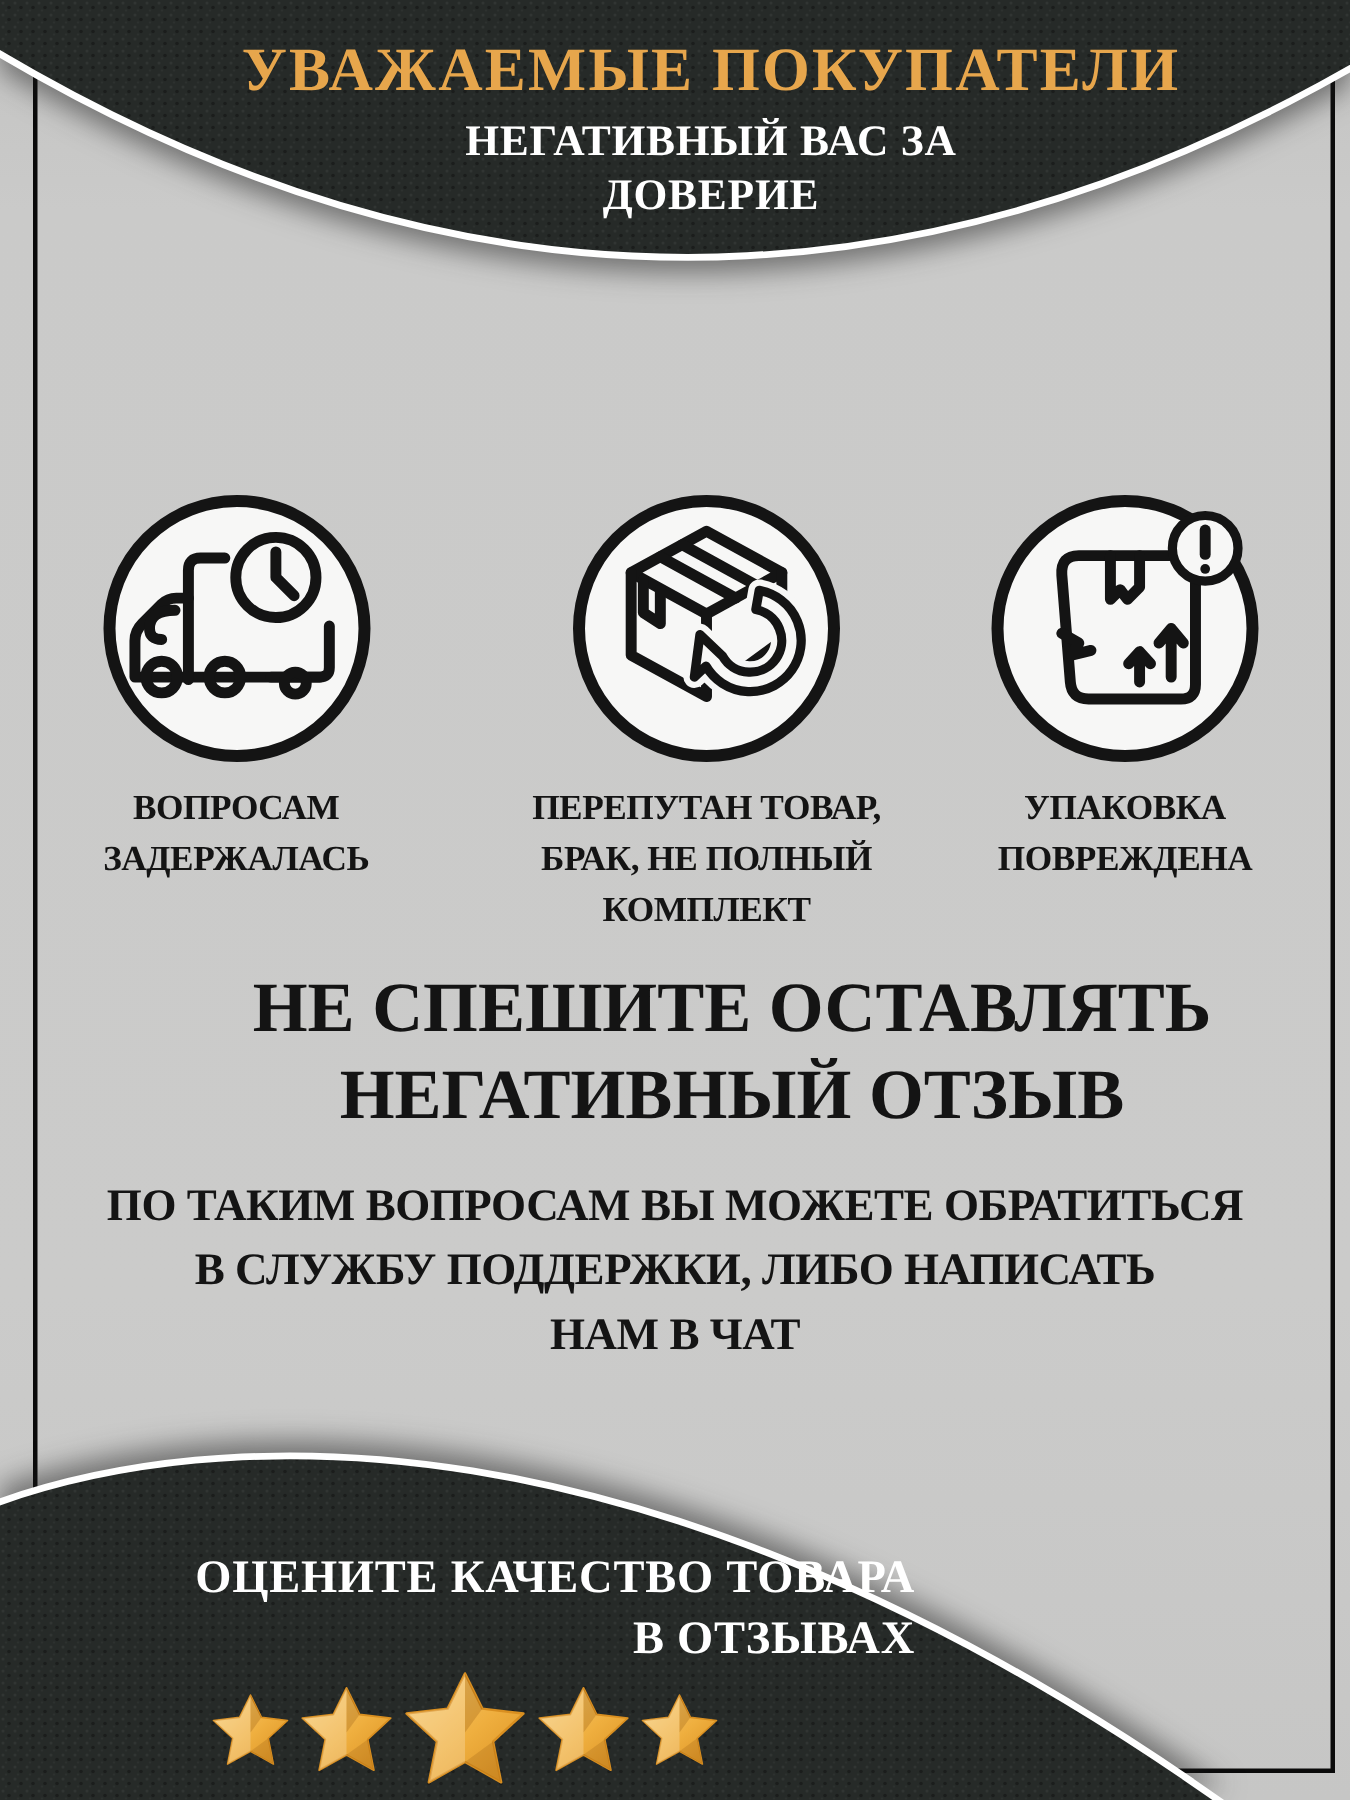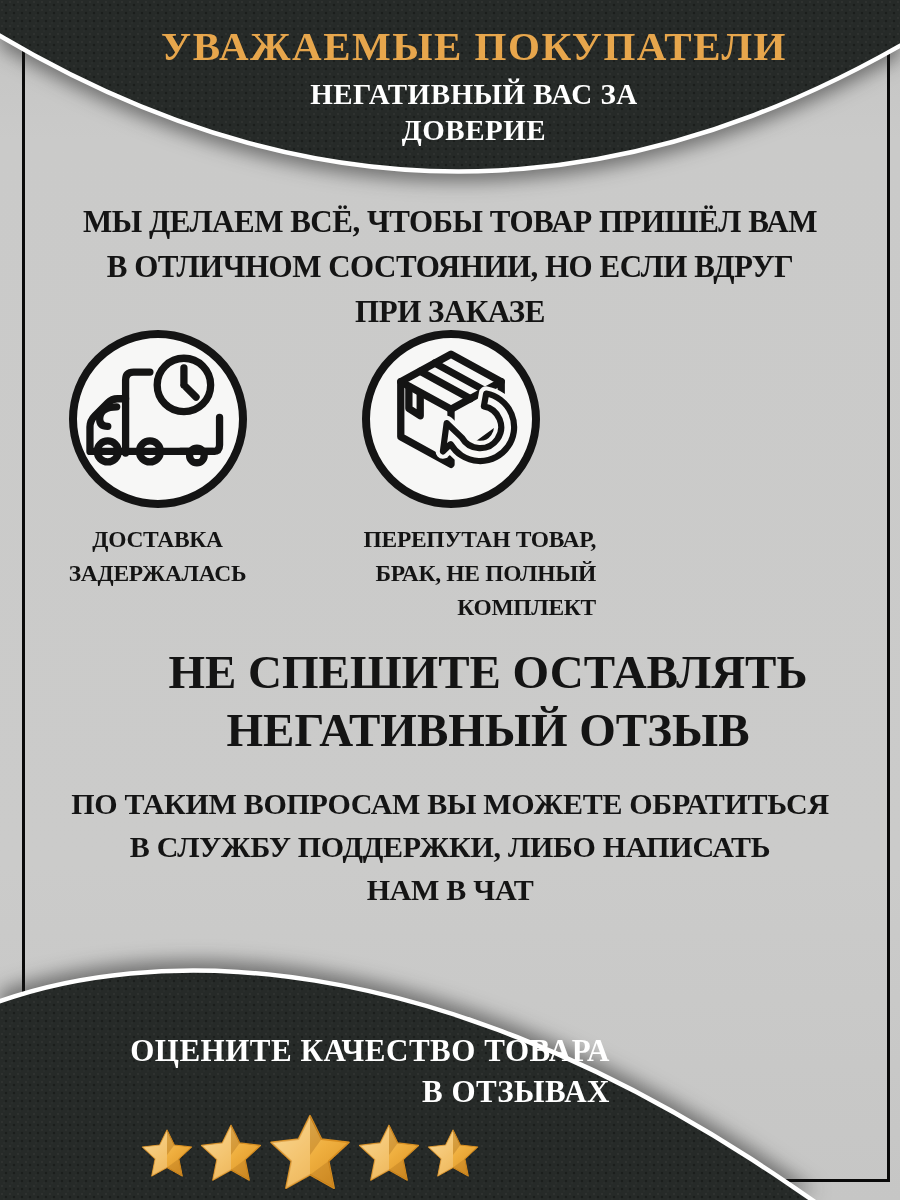--- a/index.html
+++ b/index.html
@@ -16,21 +16,21 @@
   .header-title{top:22px;font-size:41px;font-weight:bold;letter-spacing:1.5px;
     color:var(--accent-gold,#E7A64C);}
   .header-subtitle{top:76px;font-size:29px;line-height:36px;font-weight:bold;
     letter-spacing:.5px;color:var(--white,#fff);}
   .lines{white-space:pre;}
   .black-text{color:var(--text-black,#141414);}
   .intro-text{position:absolute;top:199px;left:0;width:100%;text-align:center;z-index:3;
     font-size:31px;line-height:45px;font-weight:bold;letter-spacing:-.5px;}
   .issue{position:absolute;top:330px;z-index:3;text-align:center;}
   .issue-1{left:35px;width:245px;}
-  .issue-2{left:306px;width:290px;text-align:right;}
+  .issue-2{left:326px;width:290px;}
   .issue-3{left:610px;width:280px;}
   .icon-circle{width:162px;height:162px;border:8px solid #141414;border-radius:50%;
     background:#f7f7f6;margin:0 auto;position:relative;}
   .icon-circle svg{position:absolute;left:0;top:0;width:100%;height:100%;overflow:visible;}
   .issue-label{margin-top:14px;font-size:23.5px;line-height:34px;font-weight:bold;letter-spacing:-.3px;}
   .headline{position:absolute;top:643px;left:0;width:100%;text-align:center;z-index:3;
     font-size:47px;line-height:58px;font-weight:bold;padding-left:38px;}
   .support-text{position:absolute;top:782px;left:0;width:100%;text-align:center;z-index:3;
     font-size:30px;line-height:43px;font-weight:bold;letter-spacing:-.3px;}
   .footer-content{position:absolute;left:10px;top:1030px;width:600px;z-index:3;text-align:right;}
@@ -58,60 +58,73 @@
     </defs>
     <path d="M -10 30 Q 450 308 910 40 L 910 -10 L -10 -10 Z" style="fill:var(--dark-bg,#262A28)"></path>
     <path d="M -10 30 Q 450 308 910 40 L 910 -10 L -10 -10 Z" fill="url(#spkH)"></path>
     <path d="M -10 30 Q 450 308 910 40" fill="none" stroke="#ffffff" stroke-width="4.5"></path>
   </svg>
 
   <div class="hdr-text header-title">УВАЖАЕМЫЕ ПОКУПАТЕЛИ</div>
   <div class="hdr-text header-subtitle lines">НЕГАТИВНЫЙ ВАС ЗА
 ДОВЕРИЕ</div>
 
-  <div class="intro-text black-text lines">МЫ ДЕЛАЕМ ВСЁ, ЧТОБЫ ТОВАР ПРИШЁЛ ВАМ
-В ОТЛИЧНОМ СОСТОЯНИИ, НО ЕСЛИ ВДРУГ
-ПРИ ЗАКАЗЕ</div>
 
   <div class="issue issue-1">
     <div class="icon-circle">
       <svg viewBox="0 0 100 100">
         <path class="icon-stroke" d="M30 70 H84"></path>
         <path class="icon-stroke" d="M30 71 V26 Q30 21 35 21 H45"></path>
         <path class="icon-stroke" d="M88 49 V66 Q88 70 84 70 H64"></path>
         <path class="icon-stroke" d="M30 70 H8 V55 Q8 51 11 48 L19 40 Q21.5 37.5 25 37.5 H30"></path>
         <path class="icon-stroke" d="M24.5 42.5 Q14 42.5 14 50 Q14 54.5 19 54.5"></path>
         <circle class="icon-stroke" cx="19" cy="70" r="6.5" fill="#f7f7f6"></circle>
         <circle class="icon-stroke" cx="45" cy="70" r="6.5" fill="#f7f7f6"></circle>
         <circle class="icon-stroke" cx="74" cy="72.5" r="4.5" fill="#f7f7f6"></circle>
         <circle class="icon-stroke" cx="66" cy="29" r="16.5" fill="#f7f7f6"></circle>
         <path class="icon-stroke" d="M66 29 V18.5 M66 29 L73.5 36.5"></path>
       </svg>
     </div>
-    <div class="issue-label black-text lines">ДОСТАВКА
+    <div class="issue-label black-text lines">ВОПРОСАМ
 ЗАДЕРЖАЛАСЬ</div>
   </div>
 
   <div class="issue issue-2">
     <div class="icon-circle">
       <svg viewBox="0 0 100 100">
         <path class="icon-stroke" d="M50 10 L81 27 L50 44 L19 27 Z"></path>
         <path class="icon-stroke" d="M40 15.5 L71 32.5 M31 20.5 L62 37.5"></path>
         <path class="icon-stroke" d="M19 27 V61 L50 78 V44"></path>
         <path class="icon-stroke" d="M31 34 V48 L24 43.5 V30"></path>
         <path class="icon-stroke" d="M81 27 V55 L66 66"></path>
         <path d="M71.7 34.3 A21 21 0 1 1 49.8 65.5 L45 70 L47.3 52.5 L56.7 61.5 A13 13 0 1 0 70.3 42.2 Z" fill="#f7f7f6" stroke="#f7f7f6" stroke-width="9" stroke-linejoin="round"></path>
         <path d="M71.7 34.3 A21 21 0 1 1 49.8 65.5 L45 70 L47.3 52.5 L56.7 61.5 A13 13 0 1 0 70.3 42.2 Z" fill="#f7f7f6" stroke="#141414" stroke-width="3.8" stroke-linejoin="round"></path>
       </svg>
     </div>
     <div class="issue-label black-text lines">ПЕРЕПУТАН ТОВАР,
 БРАК, НЕ ПОЛНЫЙ
 КОМПЛЕКТ</div>
   </div>
 
+  <div class="issue issue-3">
+    <div class="icon-circle">
+      <svg viewBox="0 0 100 100">
+        <path class="icon-stroke" d="M31 20 H73 Q79 20 79 26 V73 Q79 79 73 79 H35 Q28 79 27.5 72 L24 28 Q23.5 20 31 20 Z"></path>
+        <path class="icon-stroke" d="M24 52 L31 56 L28 61 L36 59"></path>
+        <path class="icon-stroke" d="M44 20 V38 L48 34 L51 38 L56 33 V20"></path>
+        <path class="icon-stroke" d="M56 72 V60 M51.5 64.5 L56 59.5 L60.5 64.5"></path>
+        <path class="icon-stroke" d="M69 70 V50 M64 56 L69 50 L74 56"></path>
+        <circle cx="83" cy="17" r="13.5" fill="#f7f7f6" stroke="#141414" stroke-width="3.8"></circle>
+        <path class="icon-stroke" d="M83 9.5 V19.5"></path>
+        <circle cx="83" cy="25.5" r="2" fill="#141414"></circle>
+      </svg>
+    </div>
+    <div class="issue-label black-text lines">УПАКОВКА
+ПОВРЕЖДЕНА</div>
+  </div>
 
   <div class="headline black-text lines">НЕ СПЕШИТЕ ОСТАВЛЯТЬ
 НЕГАТИВНЫЙ ОТЗЫВ</div>
 
   <div class="support-text black-text lines">ПО ТАКИМ ВОПРОСАМ ВЫ МОЖЕТЕ ОБРАТИТЬСЯ
 В СЛУЖБУ ПОДДЕРЖКИ, ЛИБО НАПИСАТЬ
 НАМ В ЧАТ</div>
 
   <svg class="banner footer-shape" width="900" height="280" viewBox="0 0 900 280">
     <defs>

